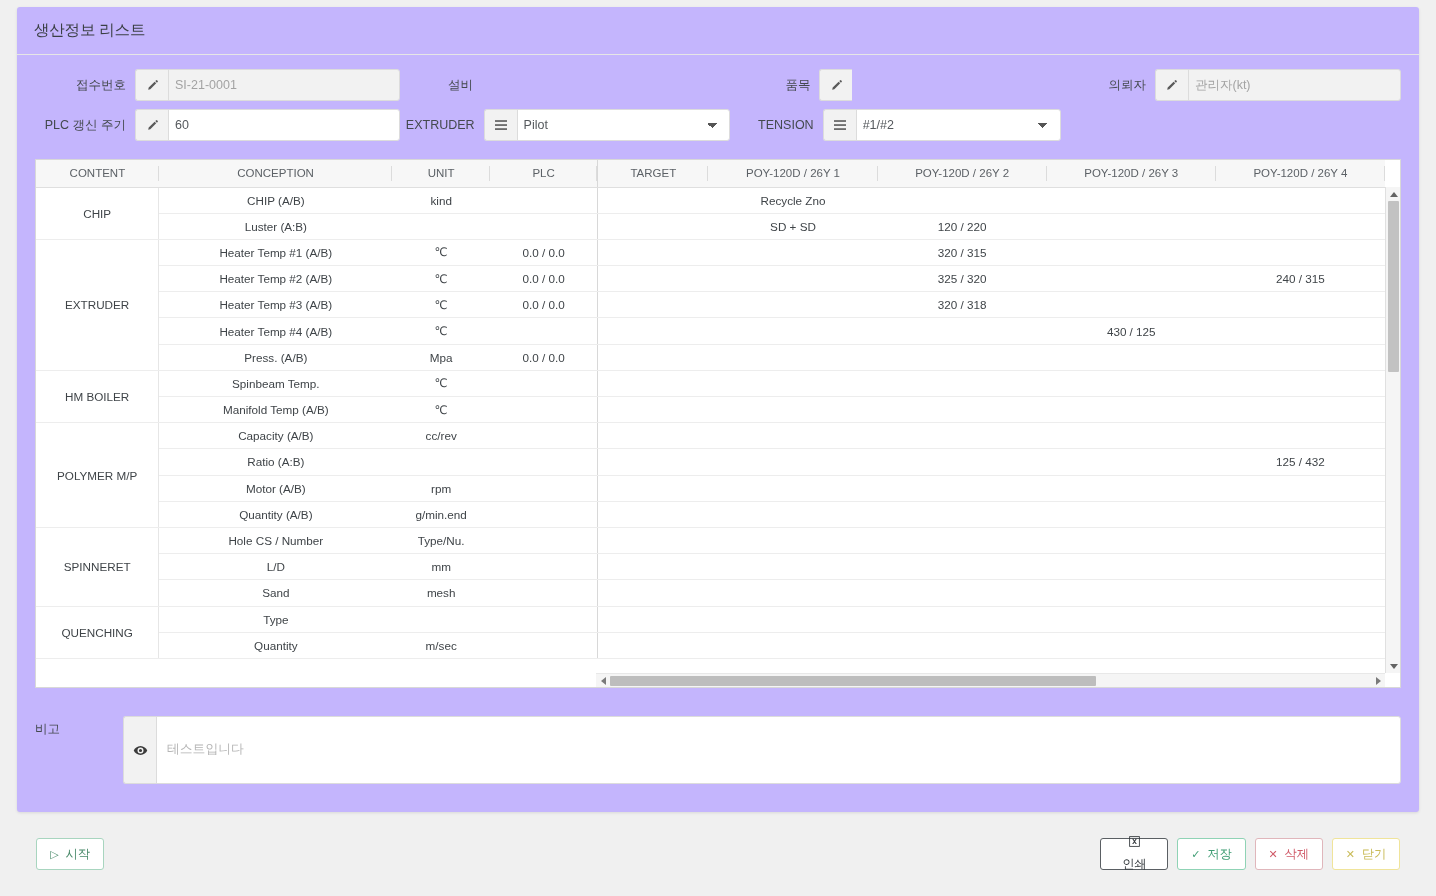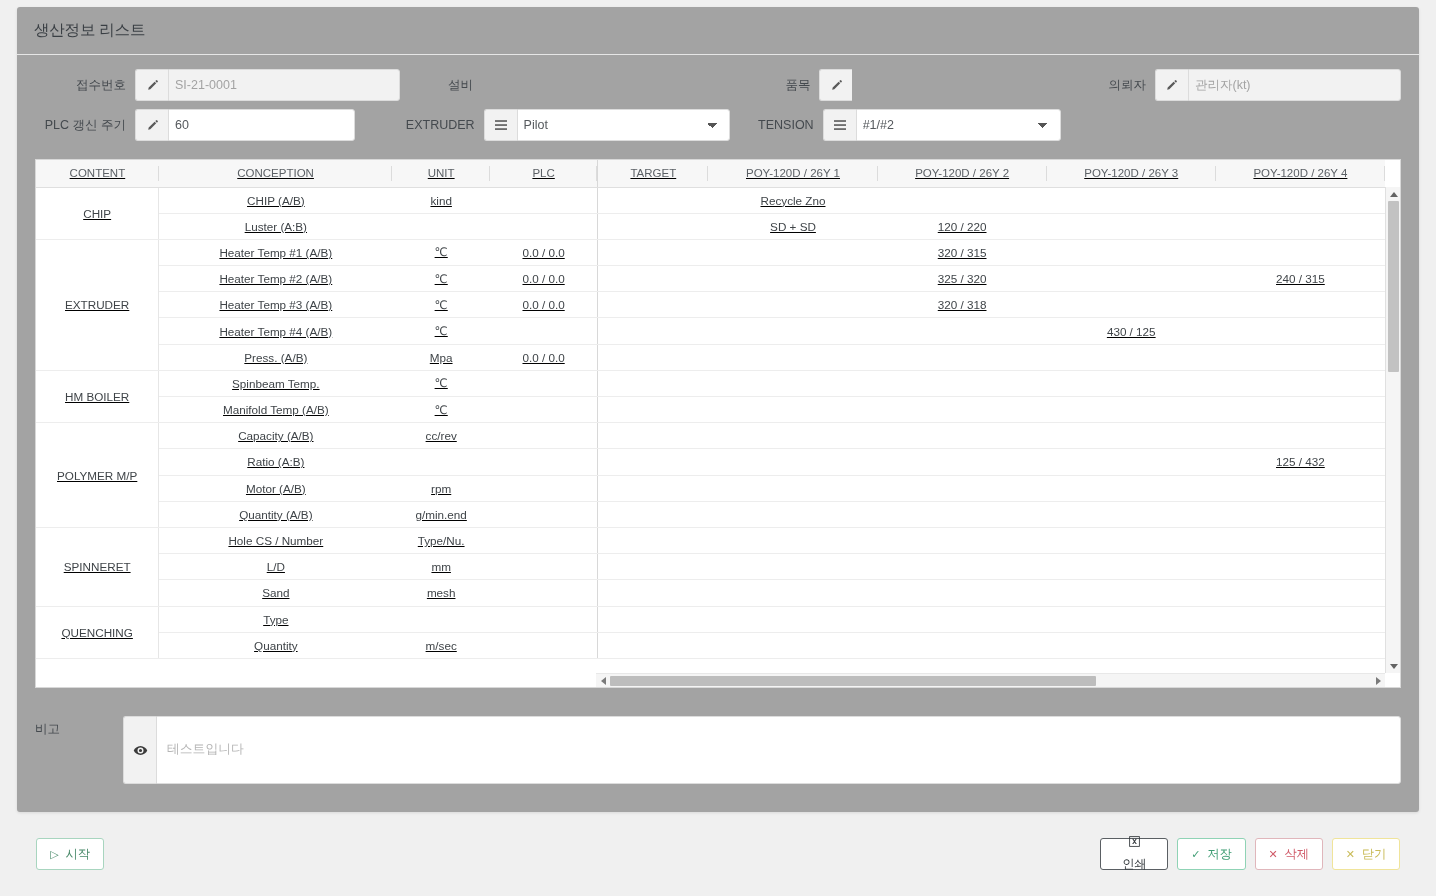--- a/index.html
+++ b/index.html
@@ -12,21 +12,21 @@
   }
   .page {
     position: relative;
     width: 1436px; height: 896px;
     background: #f0f0f0;
   }
   .card {
     position: absolute;
     left: 17px; top: 7px;
     width: 1402px; height: 805px;
-    background: #a3a3a3;
+    background: #c4b5fd;
     border-radius: 3px;
     box-shadow: 0 1px 3px rgba(0,0,0,.10);
     overflow: hidden;
   }
   .card-header {
     height: 48px;
     border-bottom: 1px solid #e6e6e6;
     display: flex; align-items: center;
     padding-left: 17px;
   }
@@ -88,21 +88,20 @@
     padding-right: 26px;
   }
   
   .table-wrap {
     position: relative;
     margin: 4px 18px 16px 18px;
     border: 1px solid #d8d8d8;
     background: #fff;
     height: 529px;
     overflow: hidden;
-    text-decoration: underline;
   }
   table.grid {
     border-collapse: collapse;
     width: 1349px;
     table-layout: fixed;
   }
   table.grid th {
     height: 27px;
     background: #f7f7f7;
     font-weight: normal;
@@ -267,21 +266,21 @@
                 </svg>
             </span>
             <input class="ifield readonly" readonly="" placeholder="관리자(kt)" style="">
           </div>
         </div>
       </div>
 
       <div class="form-row">
         <div class="fgroup" style="width:374px">
           <div class="flabel" style="width:100px">PLC 갱신 주기</div>
-          <div class="igroup" style="width:220px">
+          <div class="igroup" style="width:265px">
             <span class="iaddon">
               <svg width="13" height="13" viewBox="0 0 16 16">
                   <path fill="#5a5a5a" d="M12.3 1.7a1.1 1.1 0 0 1 1.6 0l.4.4a1.1 1.1 0 0 1 0 1.6l-.9.9-2-2 .9-.9zM10.6 3.3l2 2-7.3 7.3-2.6.6.6-2.6 7.3-7.3z"></path>
                 </svg>
             </span>
             <input class="ifield" value="60" style="">
           </div>
         </div>
         <div class="fgroup" style="width:344px">
           <div class="flabel" style="width:80px">EXTRUDER</div>

